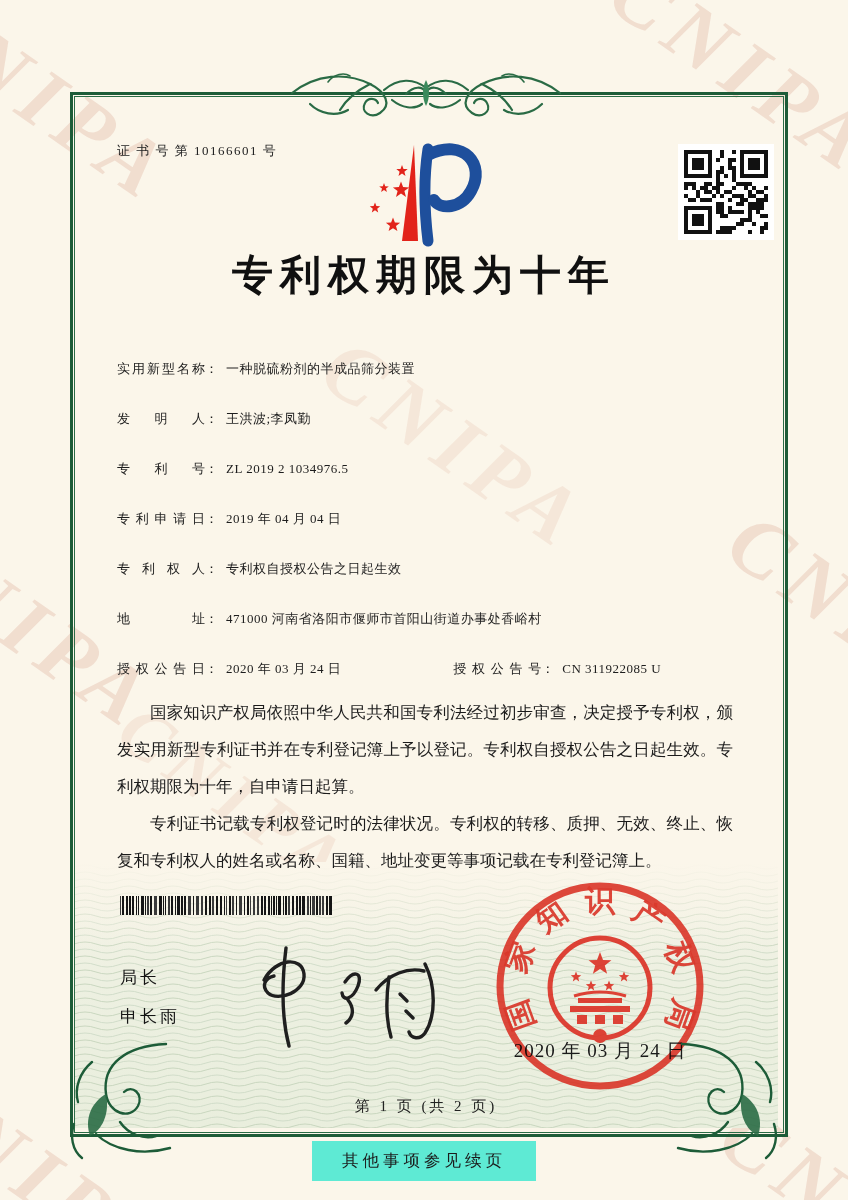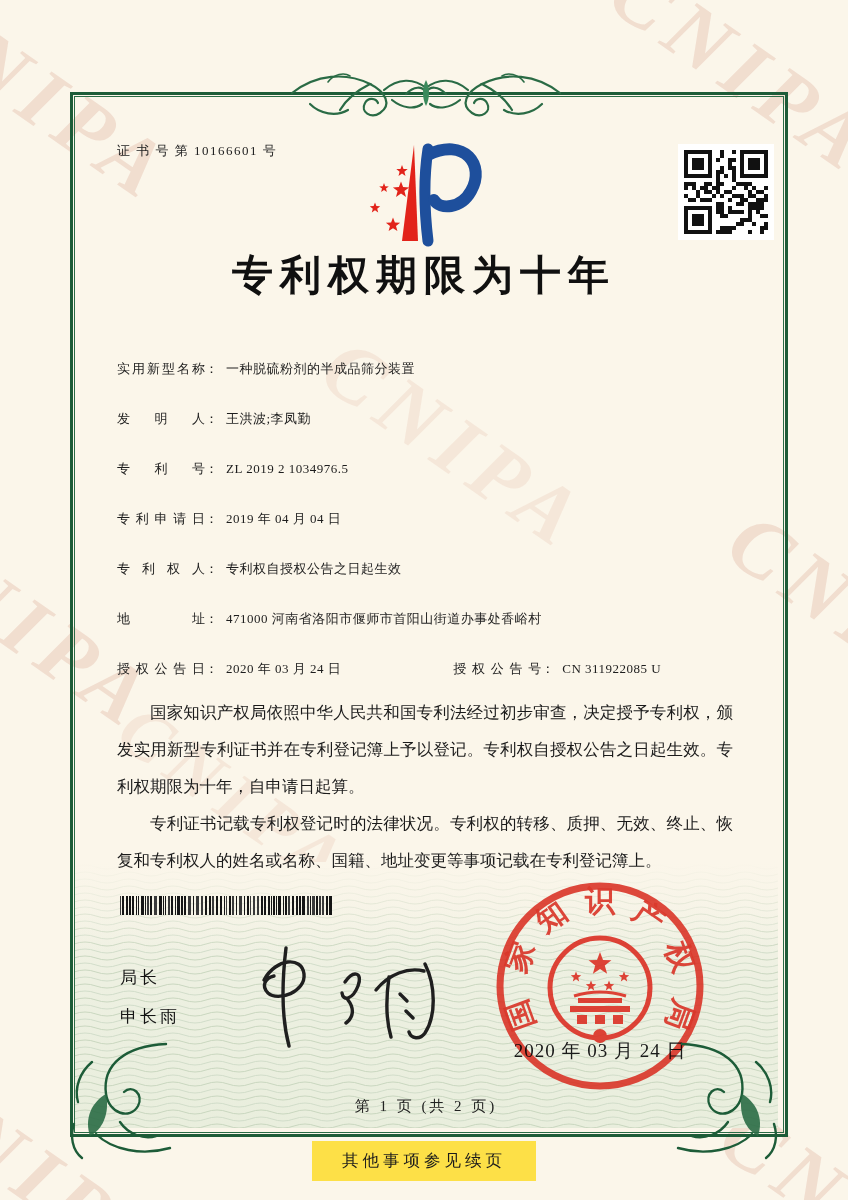--- a/index.html
+++ b/index.html
@@ -58,21 +58,21 @@
 
   .seal-date{position:absolute;left:500px;top:1038px;width:200px;text-align:center;
              font-size:19px;letter-spacing:1px;color:#1a1a1a;z-index:3;}
   .seal{position:absolute;left:492px;top:878px;width:216px;height:216px;z-index:4;
         mix-blend-mode:multiply;opacity:0.93;}
 
   .page-info{position:absolute;left:70px;top:1097px;width:712px;text-align:center;
              font-size:15px;letter-spacing:3px;color:#222;z-index:4;}
 
   .footer{position:absolute;left:0;top:1141px;width:848px;text-align:center;}
-  .footer span{display:inline-block;background:#fde047;padding:9px 30px;
+  .footer span{display:inline-block;background:#5eead4;padding:9px 30px;
                font-size:16.5px;letter-spacing:4px;color:#1b1b1b;}
 
   .ornament{position:absolute;z-index:4;pointer-events:none;}
 </style>
 </head>
 <body>
 
 <div id="page">
 
   <div class="wm" style="left:-55px;top:-30px;">CNIPA</div>

